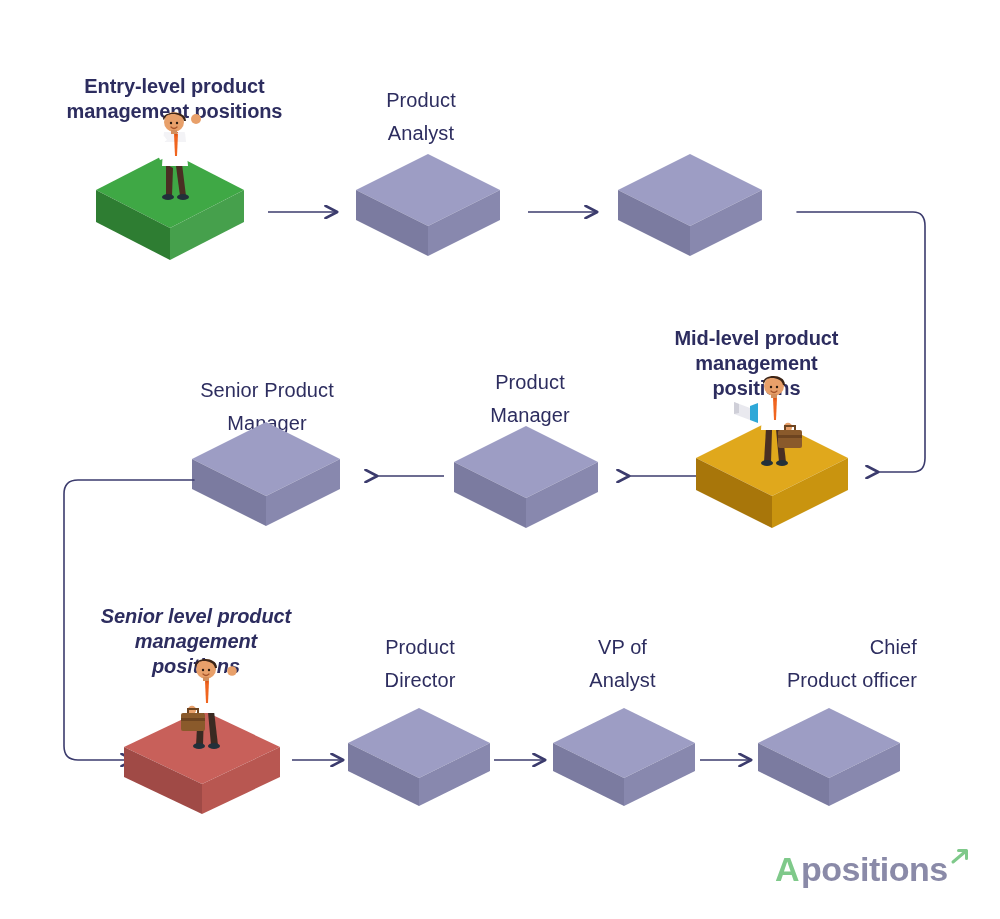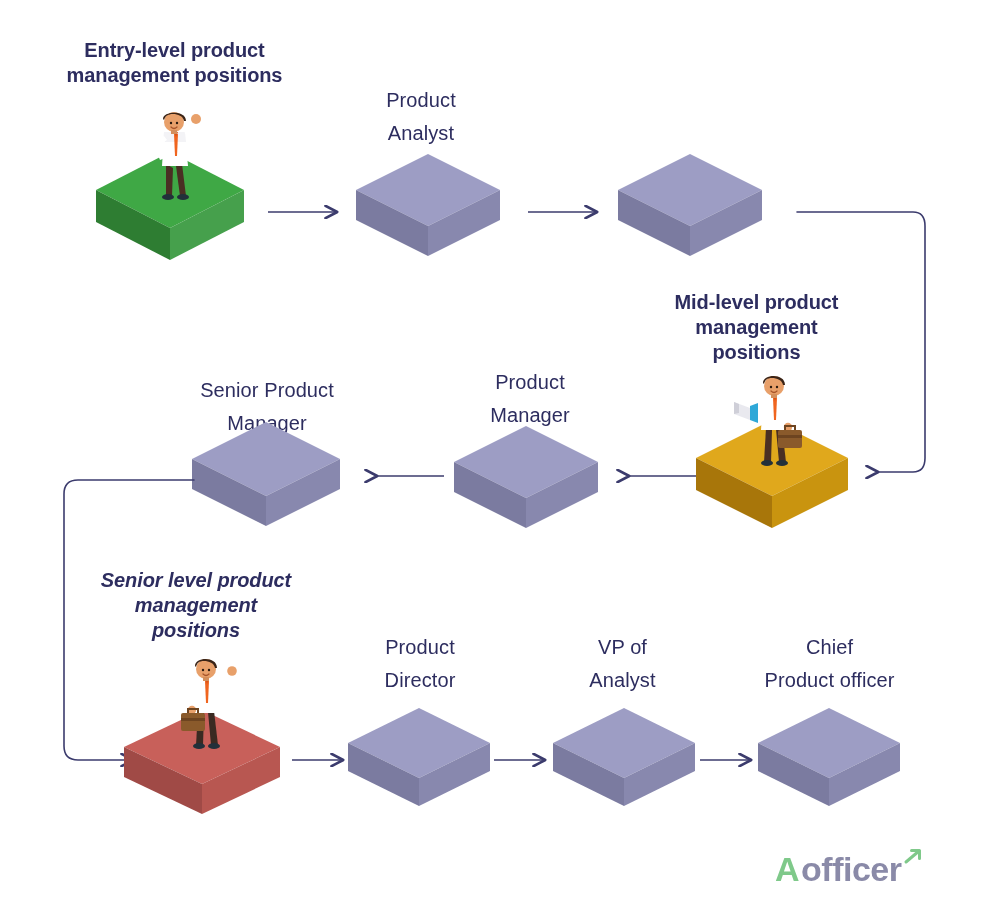--- a/index.html
+++ b/index.html
@@ -21,20 +21,21 @@
     text-align:center;
     font-weight:400;
     white-space:pre-line;
     letter-spacing:0.1px;
   }
   .label.bold{
     font-weight:700;
     font-size:20px;
     line-height:25px;
     letter-spacing:-0.1px;
+    margin-top:36px;
   }
 
   
   .platform{position:absolute;}
   .platform svg{display:block;overflow:visible;}
 
   
   .conn{position:absolute;}
   .conn svg{display:block;overflow:visible;}
 
@@ -245,21 +246,21 @@
   <div class="label bold" style="left:80px;top:568px;width:232px;font-style:italic;">Senior level product
 management
 positions</div>
 
   <div class="label" style="left:340px;top:631px;width:160px;">Product
 Director</div>
 
   <div class="label" style="left:545px;top:631px;width:155px;">VP of
 Analyst</div>
 
-  <div class="label" style="left:742px;top:631px;width:175px;">Chief
+  <div class="label" style="left:742px;top:631px;width:175px;text-align:right;">Chief
 Product officer</div>
 
   <div class="platform" style="left:122px;top:708px;">
     <svg width="160" height="118" viewBox="0 0 160 118">
       <polygon points="80,2 158,39 80,76 2,39" fill="#c8605a"></polygon>
       <polygon points="2,39 80,76 80,106 2,69" fill="#a04a46"></polygon>
       <polygon points="158,39 158,69 80,106 80,76" fill="#b85751"></polygon>
     </svg>
   </div>
 
@@ -331,21 +332,21 @@
   </div>
 
   <div class="conn" style="left:698px;top:750px;">
     <svg width="62" height="20" viewBox="0 0 62 20">
       <line x1="2" y1="10" x2="52" y2="10" stroke="#3b3b6d" stroke-width="1.6" marker-end="url(#arrowR)"></line>
     </svg>
   </div>
 
   <div class="logo" style="left:775px;top:848px;">
     <span class="logo-text logo-a">A</span>
-    <span class="logo-text">officer</span>
+    <span class="logo-text">positions</span>
     <span class="logo-arrow">
       <svg width="20" height="18" viewBox="0 0 20 18">
         <path d="M3,14 L16,3" stroke="#7fc98a" stroke-width="3" stroke-linecap="round" fill="none"></path>
         <path d="M8.5,2.5 L16.5,2.5 L16.5,10.5" stroke="#7fc98a" stroke-width="3" stroke-linecap="round" stroke-linejoin="round" fill="none"></path>
       </svg>
     </span>
   </div>
 
 </div>
 

